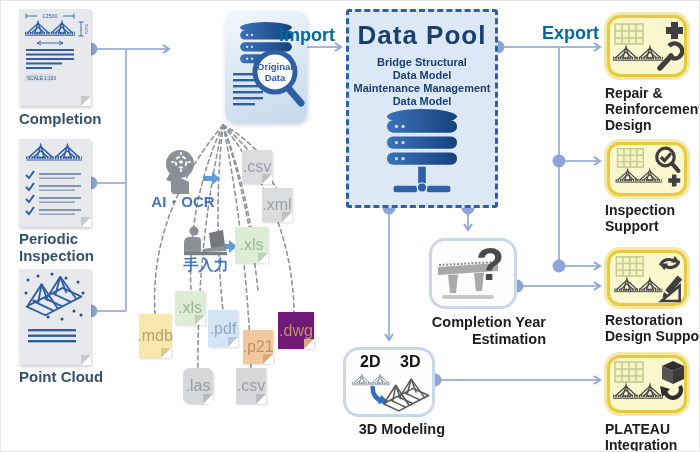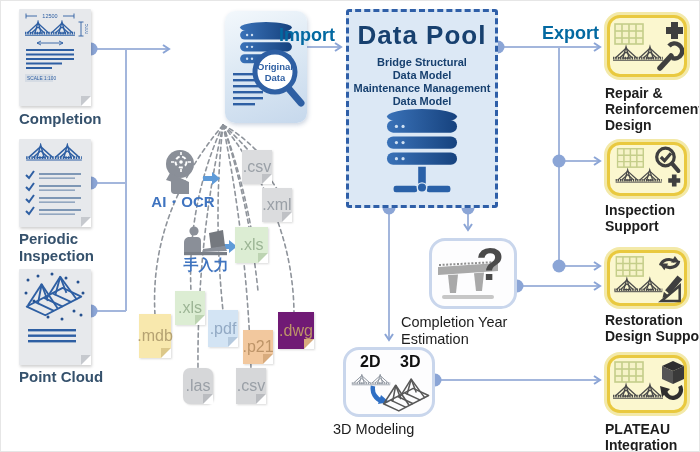--- a/index.html
+++ b/index.html
@@ -24,21 +24,21 @@
   .pool-sub{position:absolute;left:0;width:100%;text-align:center;font-size:11px;
         font-weight:bold;color:#17406f;line-height:13px;}
   
   .flow-label{position:absolute;color:#0369a1;font-weight:bold;font-size:18px;}
   .method-label{position:absolute;color:#3f74c0;font-weight:bold;font-size:15px;text-align:center;}
   
   .note{position:absolute;width:30px;height:34px;display:flex;align-items:center;justify-content:center;
         font-size:16px;box-shadow:1px 1px 2px rgba(0,0,0,.15);}
   
   .pbox{position:absolute;background:#fdfdfe;border:3px solid #c9d6ec;border-radius:16px;box-sizing:border-box;}
-  .dark-label{position:absolute;font-weight:normal;font-size:14.5px;color:#1d1d1d;line-height:1.15;text-align:left;}
+  .dark-label{position:absolute;font-weight:bold;font-size:14.5px;color:#1d1d1d;line-height:1.15;text-align:right;}
   .tag{position:absolute;font-weight:800;font-size:16px;color:#111;}
   .qmark{position:absolute;font-size:46px;font-weight:800;color:#4a4a4a;line-height:1;}
   
   .obox{position:absolute;left:606px;width:80px;background:#fbf7cf;border:3px solid #e9c93f;
         border-radius:13px;box-shadow:0 0 0 3px #f3e9a8;box-sizing:border-box;}
   .olabel{position:absolute;left:604px;font-weight:bold;font-size:14px;color:#1d1d1d;line-height:1.15;}
 </style>
 </head>
 <body>
 

